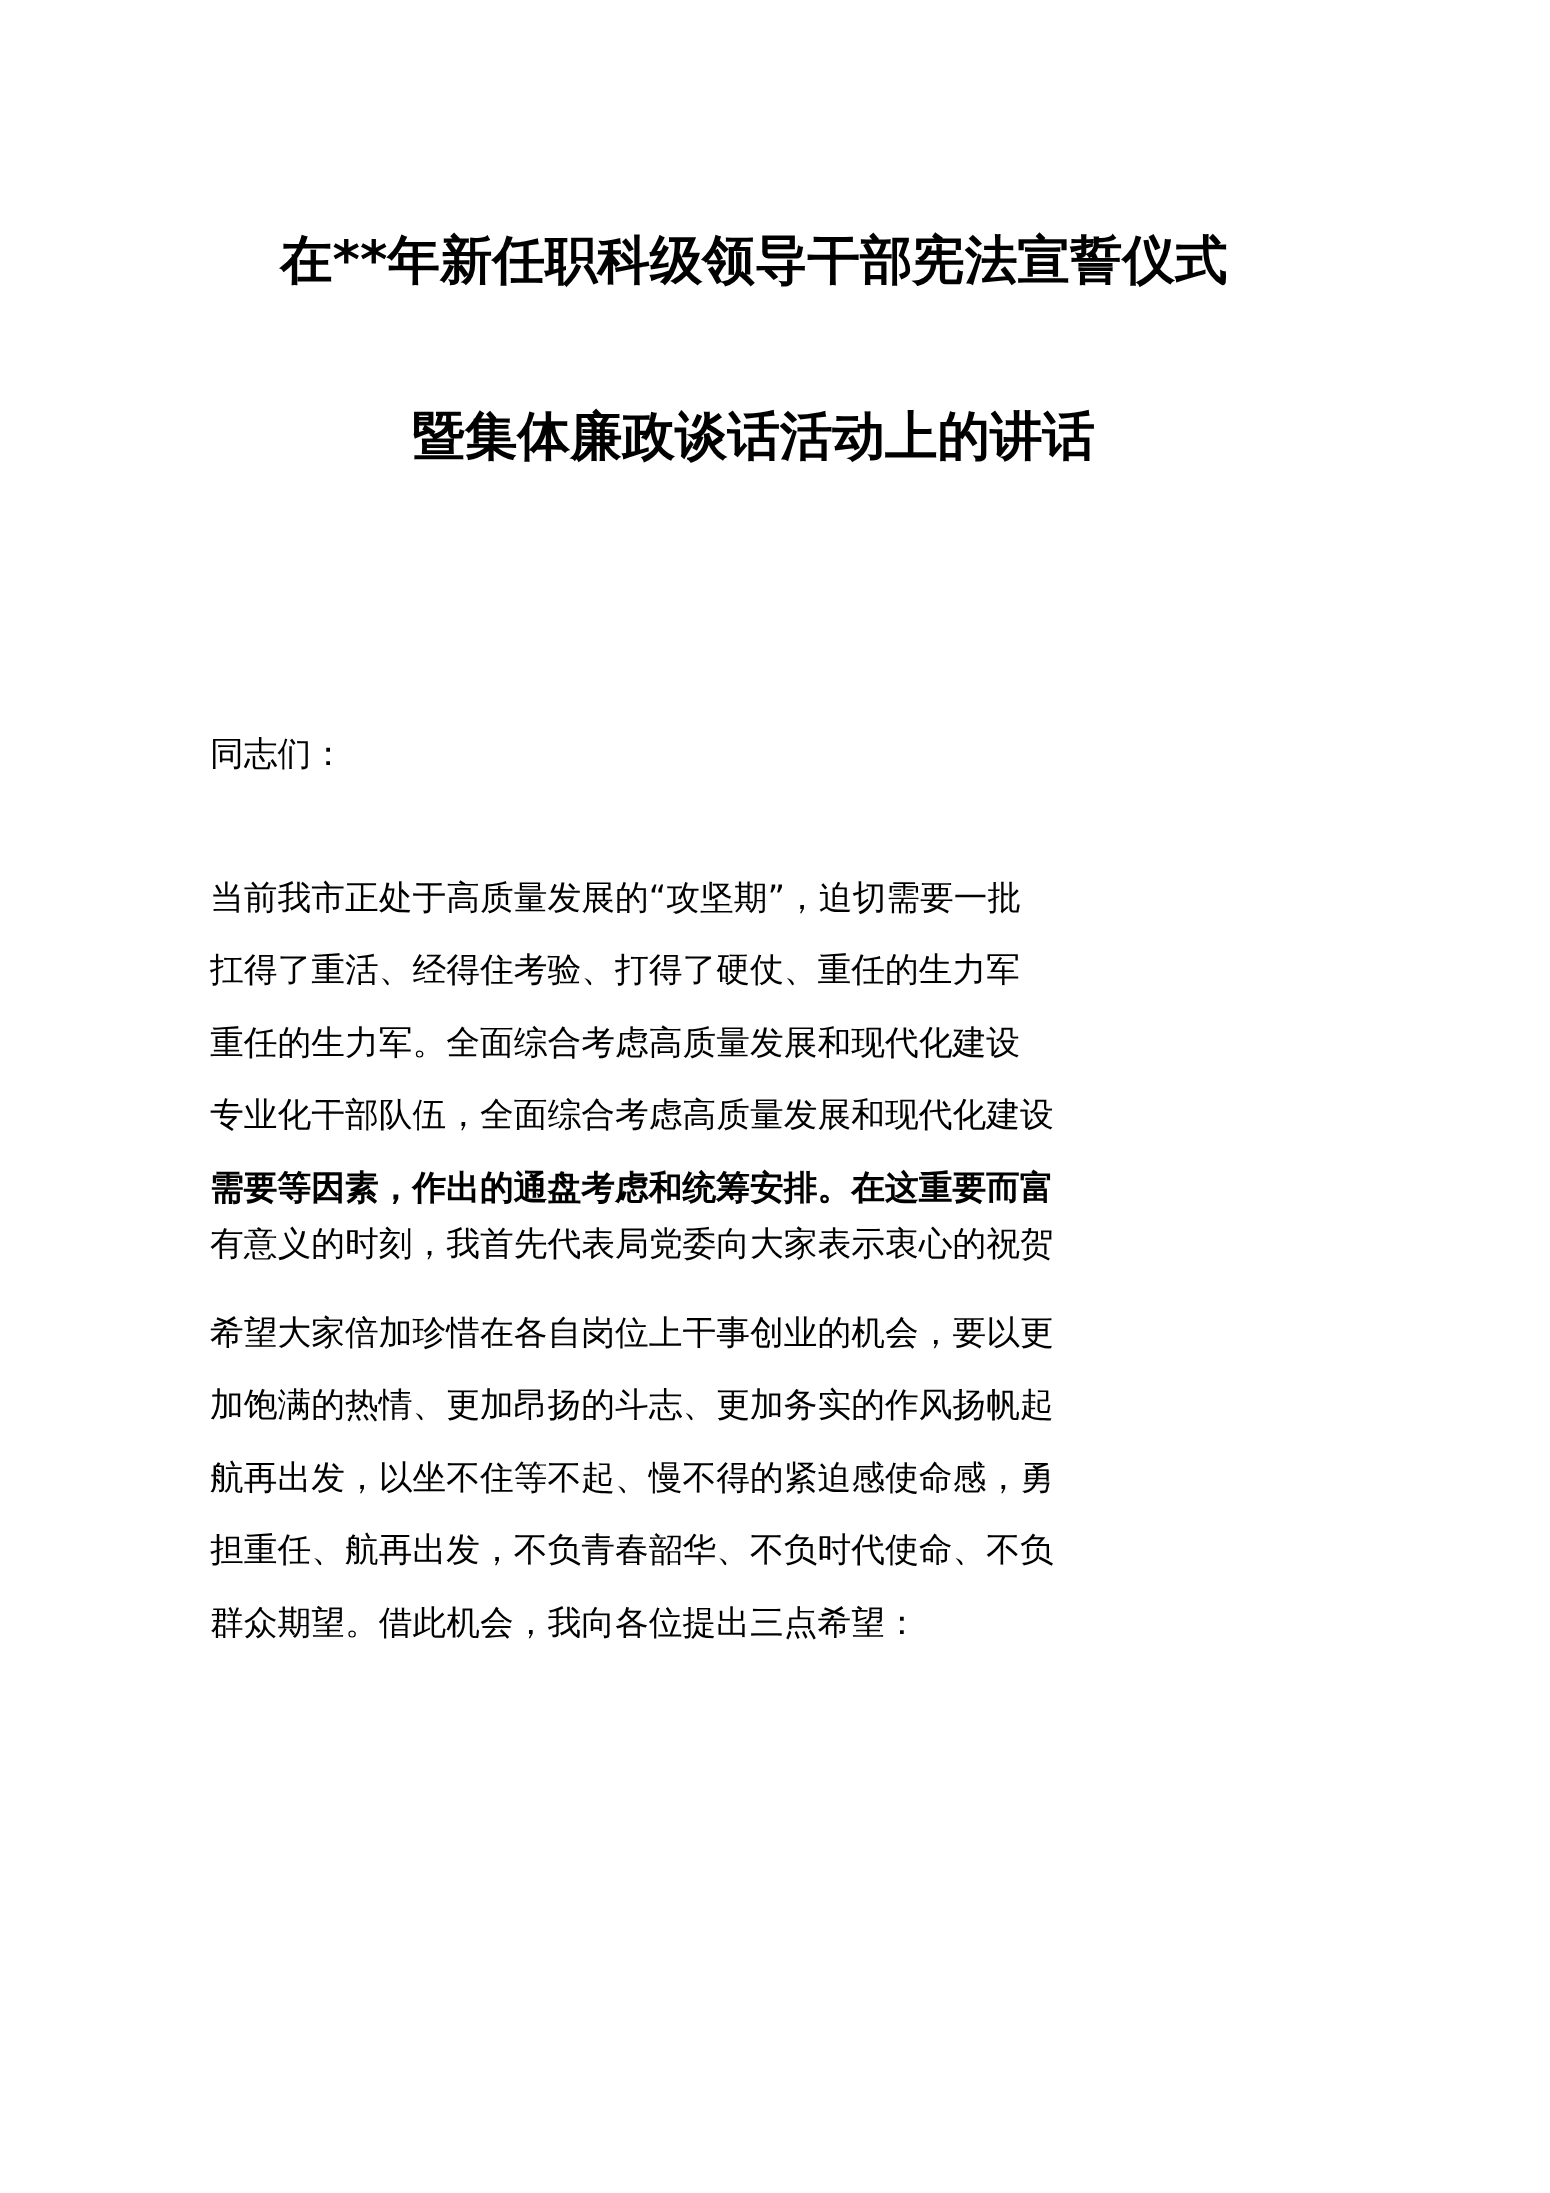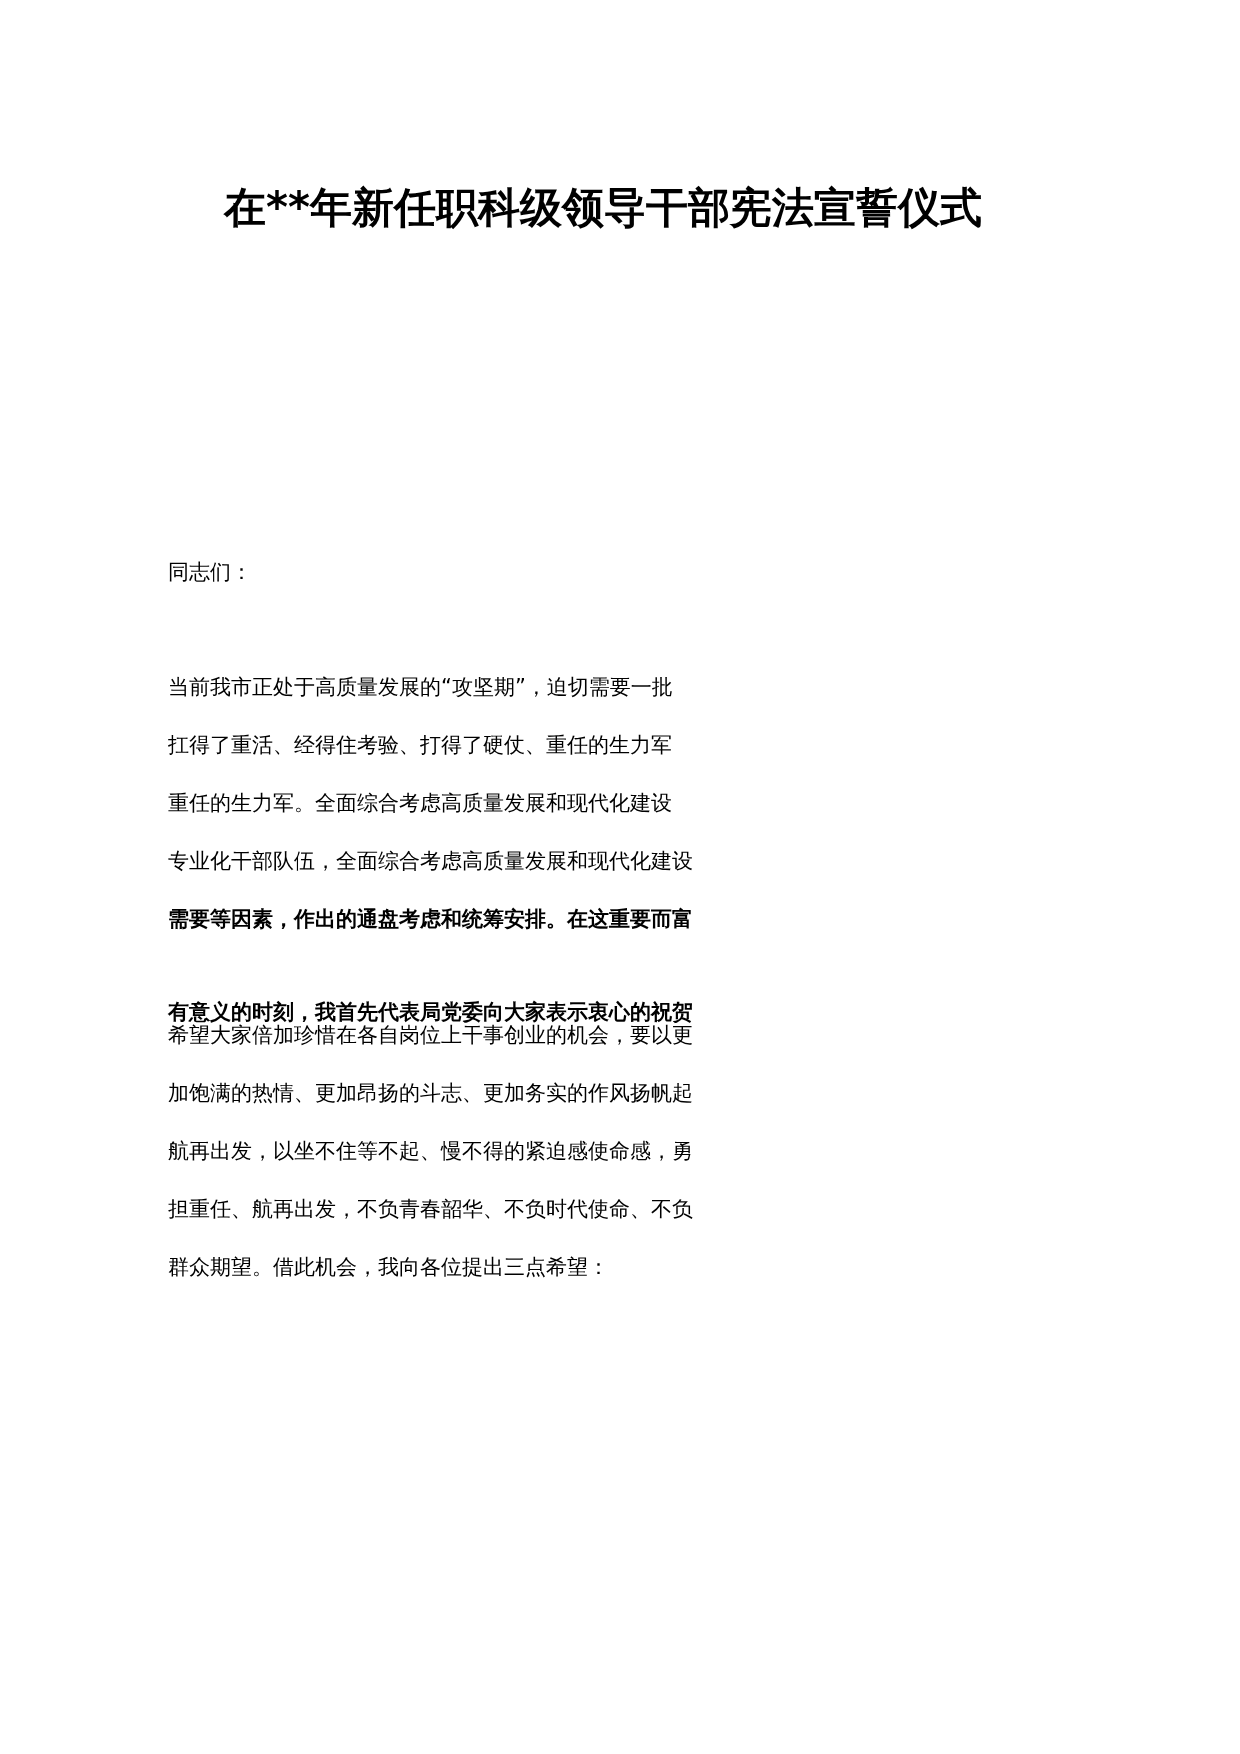--- a/index.html
+++ b/index.html
@@ -28,38 +28,39 @@
       text-align: center;
       font-weight: bold;
       font-size: 42px;
       line-height: 56px;
       letter-spacing: 0px;
       white-space: nowrap;
       padding-left: 48px;
     }
     .title-line.l1 { top: 180px; }
     .title-line.l2 { top: 321px; }
-    .para-line { position: absolute; left: 168px; font-size: 21px; line-height: 40px; white-space: nowrap; }
+    .para-line { position: absolute; left: 168px; font-size: 27px; line-height: 40px; white-space: nowrap; margin-top: 32px; }
   </style>
 </head>
 <body>
 
 <div class="page">
 
   <div class="title-line l1">在**年新任职科级领导干部宪法宣誓仪式</div>
+  <div class="title-line l2">暨集体廉政谈话活动上的讲话</div>
 
   <div class="para-line" style="top:552px;">同志们：</div>
 
   <div>
     <div class="para-line" style="top:667px;">当前我市正处于高质量发展的“攻坚期”，迫切需要一批</div>
     <div class="para-line" style="top:725px;">扛得了重活、经得住考验、打得了硬仗、重任的生力军</div>
     <div class="para-line" style="top:783px;">重任的生力军。全面综合考虑高质量发展和现代化建设</div>
     <div class="para-line" style="top:841px;">专业化干部队伍，全面综合考虑高质量发展和现代化建设</div>
     <div class="para-line" style="top:899px;font-weight:bold;">需要等因素，作出的通盘考虑和统筹安排。在这重要而富</div>
-    <div class="para-line" style="top:992px;font-weight:bold;">有意义的时刻，我首先代表局党委向大家表示衷心的祝贺</div>
+    <div class="para-line" style="top:944px;">有意义的时刻，我首先代表局党委向大家表示衷心的祝贺</div>
     <div class="para-line" style="top:1015px;">希望大家倍加珍惜在各自岗位上干事创业的机会，要以更</div>
     <div class="para-line" style="top:1073px;">加饱满的热情、更加昂扬的斗志、更加务实的作风扬帆起</div>
     <div class="para-line" style="top:1131px;">航再出发，以坐不住等不起、慢不得的紧迫感使命感，勇</div>
     <div class="para-line" style="top:1189px;">担重任、航再出发，不负青春韶华、不负时代使命、不负</div>
     <div class="para-line" style="top:1247px;">群众期望。借此机会，我向各位提出三点希望：</div>
   </div>
 
 
 </div>
 

